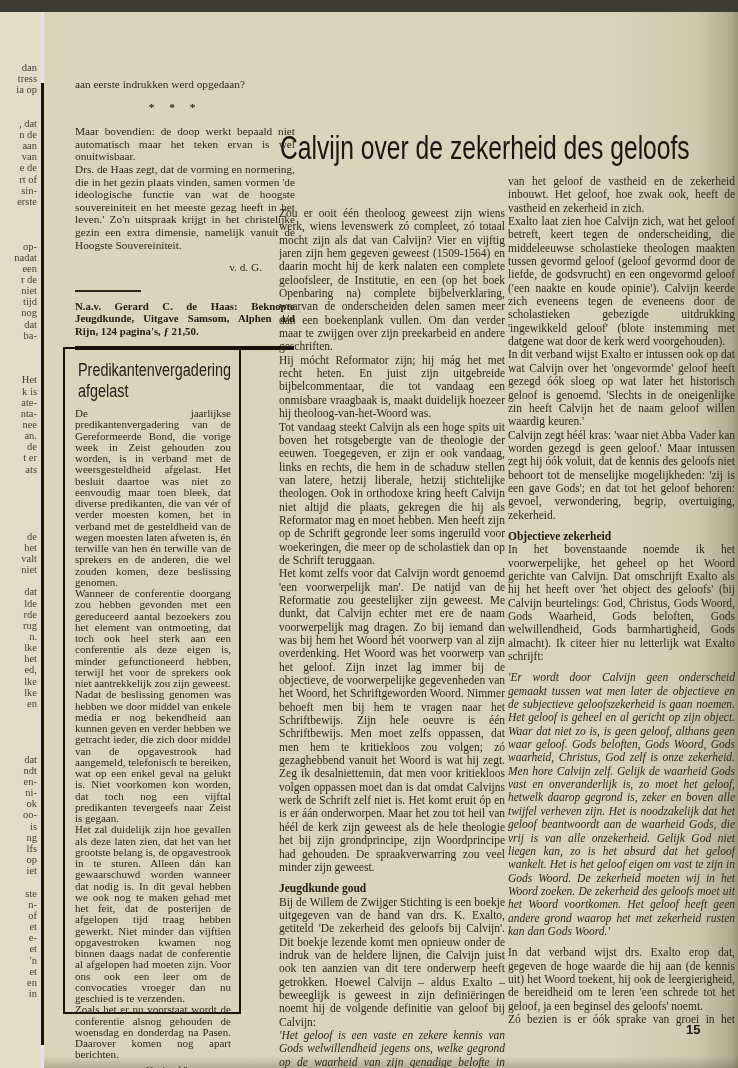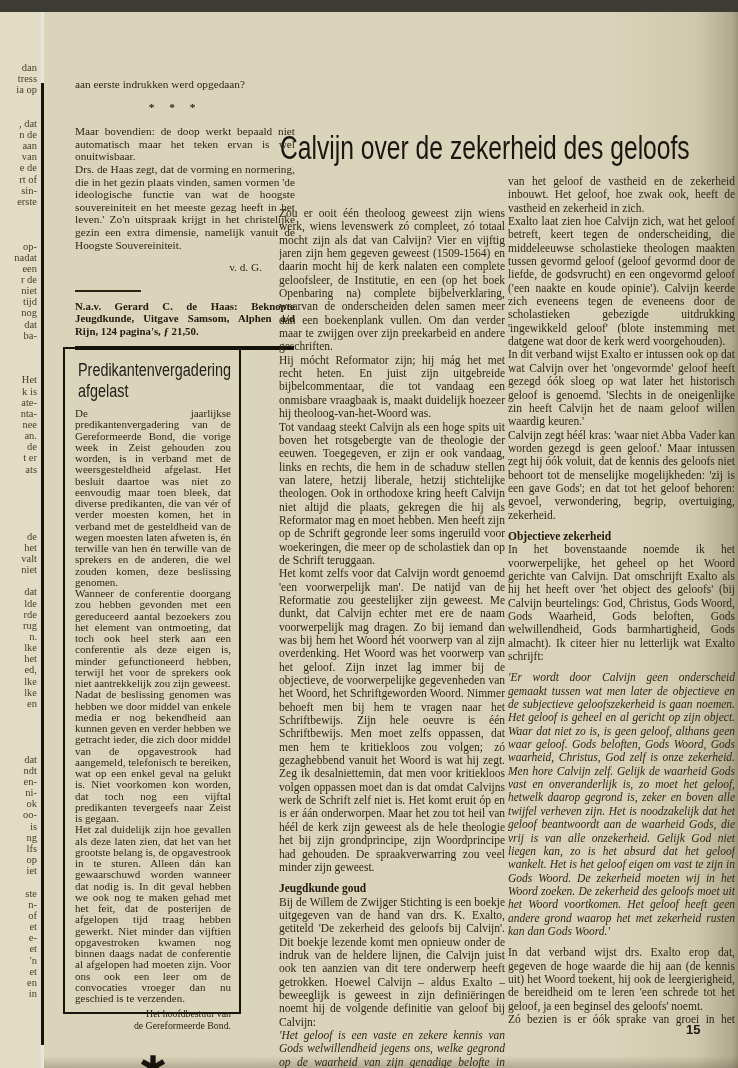--- a/index.html
+++ b/index.html
@@ -159,20 +159,21 @@
   </div>
 
   <div class="notice">
     <div class="notice-title">Predikantenvergadering
 afgelast</div>
     <div>
         <div class="blk">De jaarlijkse predikantenvergadering van de Gereformeerde Bond, die vorige week in Zeist gehouden zou worden, is in verband met de weersgesteldheid afgelast. Het besluit daartoe was niet zo eenvoudig maar toen bleek, dat diverse predikanten, die van vér of verder moesten komen, het in verband met de gesteldheid van de wegen moesten laten afweten is, én terwille van hen én terwille van de sprekers en de anderen, die wel zouden komen, deze beslissing genomen.</div>
         <div class="blk">Wanneer de conferentie doorgang zou hebben gevonden met een gereduceerd aantal bezoekers zou het element van ontmoeting, dat toch ook heel sterk aan een conferentie als deze eigen is, minder gefunctioneerd hebben, terwijl het voor de sprekers ook niet aantrekkelijk zou zijn geweest.</div>
         <div class="blk">Nadat de beslissing genomen was hebben we door middel van enkele media er nog bekendheid aan kunnen geven en verder hebben we getracht ieder, die zich door middel van de opgavestrook had aangemeld, telefonisch te bereiken, wat op een enkel geval na gelukt is. Niet voorkomen kon worden, dat toch nog een vijftal predikanten tevergeefs naar Zeist is gegaan.</div>
         <div class="blk">Het zal duidelijk zijn hoe gevallen als deze laten zien, dat het van het grootste belang is, de opgavestrook in te sturen. Alleen dán kan gewaarschuwd worden wanneer dat nodig is. In dit geval hebben we ook nog te maken gehad met het feit, dat de posterijen de afgelopen tijd traag hebben gewerkt. Niet minder dan vijftien opgavestroken kwamen nog binnen daags nadat de conferentie al afgelopen had moeten zijn. Voor ons ook een leer om de convocaties vroeger dan nu geschied is te verzenden.</div>
+        <div class="blk">Zoals het er nu voorstaat wordt de conferentie alsnog gehouden de woensdag en donderdag na Pasen. Daarover komen nog apart berichten.</div>
       </div>
     <div class="signoff">
       <div>Het hoofdbestuur van</div>
       <div>de Gereformeerde Bond.</div>
     </div>
     <div class="ornament">✱</div>
   </div>
 
   <div class="headline">Calvijn over de zekerheid des geloofs</div>
 

